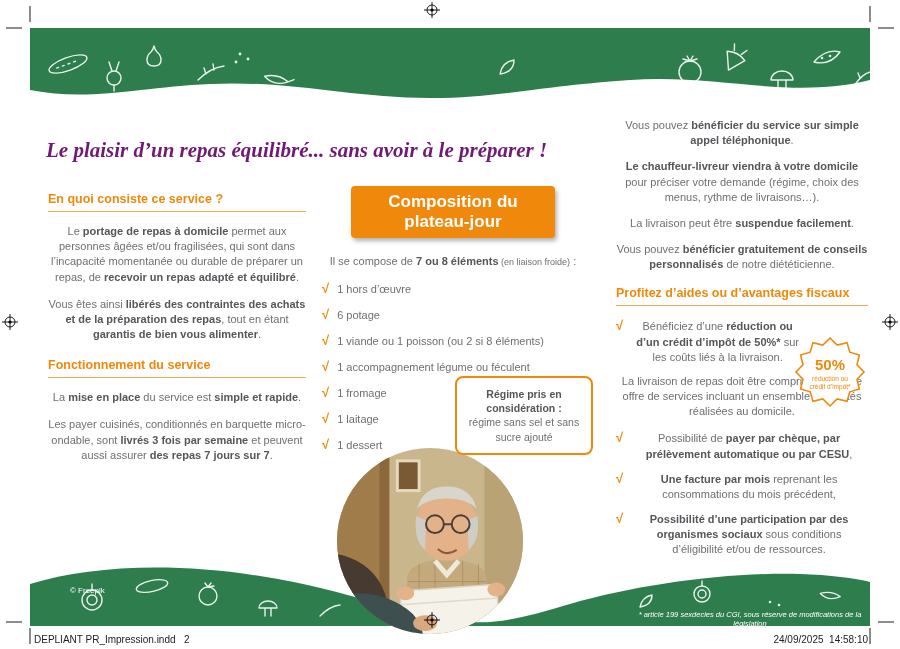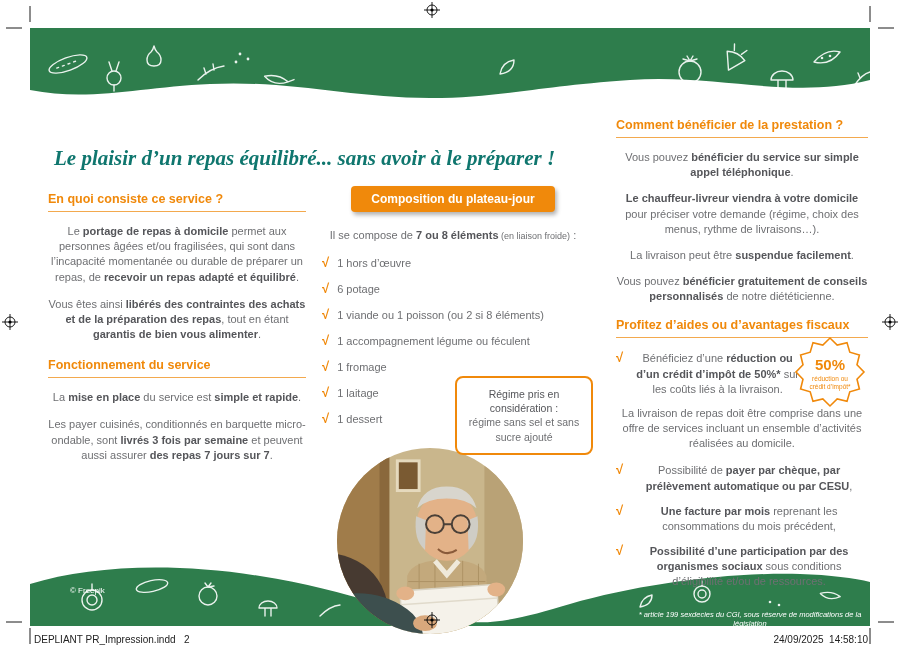--- a/index.html
+++ b/index.html
@@ -6,52 +6,52 @@
   .page{position:relative;width:900px;height:649px;background:#fff;overflow:hidden;
         font-family:"Liberation Sans",sans-serif;-webkit-font-smoothing:antialiased;}
   svg{display:block;}
 
   
   .band-top{position:absolute;left:30px;top:28px;z-index:1;}
   .band-bottom{position:absolute;left:30px;top:556px;z-index:1;}
   .doodle{stroke:#fff;fill:none;stroke-width:1.4;stroke-linecap:round;stroke-linejoin:round;opacity:.9;}
 
   
-  .title{position:absolute;left:42px;top:134px;width:560px;margin:12px;z-index:2;
+  .title{position:absolute;left:42px;top:134px;width:560px;margin:4px;z-index:2;
          font-family:"Liberation Serif",serif;font-style:italic;font-weight:bold;
-         font-size:21px;color:#0f766e;}
+         font-size:21px;color:#701a75;}
 
   
   .h-orange{font-size:12.5px;font-weight:bold;color:#f0890b;margin:0 0 12px 0;
             padding-bottom:5px;border-bottom:1px solid #f3a94e;}
 
   
   .bodytxt{font-size:11px;line-height:1.38;color:#6e6f72;margin:0 0 12px 0;text-align:center;}
   .b{font-weight:bold;color:#55565a;}
   .sm{font-size:9px;}
 
   .col{position:absolute;z-index:2;}
   .col1{left:48px;top:192px;width:258px;}
   .col2{left:322px;top:186px;width:262px;}
   .col3{left:616px;top:118px;width:252px;}
   .col3 .bodytxt{margin-bottom:11px;}
 
   
   .badge{width:196px;margin:0 auto 16px auto;background:#f0890b;color:#fff;font-weight:bold;
-         font-size:12px;text-align:center;padding:6px 4px;border-radius:4px;
+         font-size:17px;text-align:center;padding:6px 4px;border-radius:4px;
          box-shadow:2px 3px 4px rgba(0,0,0,.3);}
 
   .list .li{display:flex;gap:8px;align-items:baseline;margin-bottom:11px;
             font-size:11px;color:#6e6f72;}
   .check{color:#f0890b;font-weight:bold;font-size:13px;flex:0 0 auto;}
 
   .regime-box{position:absolute;left:455px;top:376px;width:122px;z-index:3;background:#fff;
               border:2px solid #f0890b;border-radius:8px;padding:9px 6px;text-align:center;
               font-size:10.5px;line-height:1.35;color:#6e6f72;}
-  .rb-title{font-weight:normal;color:#55565a;text-align:center;}
+  .rb-title{font-weight:bold;color:#55565a;text-align:center;}
 
   .photo{position:absolute;left:336px;top:447px;z-index:2;}
 
   .checkrow{display:flex;gap:7px;align-items:baseline;margin-bottom:9px;}
   .checkrow .bodytxt{margin:0;}
   .narrow{width:175px;}
 
   .starburst{position:absolute;left:794px;top:336px;z-index:3;}
   .st-big{fill:#f0890b;font-weight:bold;font-size:15px;font-family:"Liberation Sans",sans-serif;}
   .st-sm{fill:#f0890b;font-size:6.5px;font-family:"Liberation Sans",sans-serif;}
@@ -252,21 +252,20 @@
       <ellipse cx="162" cy="144" rx="9" ry="7" fill="#e3b288"></ellipse>
       <g>
         <path d="M0 108 q32 6 46 32 q10 20 8 50 L0 190 Z" fill="#473a31"></path>
         <path d="M0 150 q42 -8 72 14 q14 10 16 26 L0 190 Z" fill="#3d4f4e"></path>
         <ellipse cx="90" cy="178" rx="12" ry="8" fill="#d9a87c"></ellipse>
       </g>
     </g>
   </svg>
 
   <div class="col col3">
-    <h2 class="h-orange">Comment bénéficier de la prestation ?</h2>
     <p class="bodytxt"><span>Vous pouvez </span><span class="b">bénéficier du service sur simple appel téléphonique</span><span>.</span></p>
     <p class="bodytxt"><span class="b">Le chauffeur-livreur viendra à votre domicile</span><span> pour préciser votre demande (régime, choix des menus, rythme de livraisons…).</span></p>
     <p class="bodytxt"><span>La livraison peut être </span><span class="b">suspendue facilement</span><span>.</span></p>
     <p class="bodytxt"><span>Vous pouvez </span><span class="b">bénéficier gratuitement de conseils personnalisés</span><span> de notre diététicienne.</span></p>
     <h2 class="h-orange" style="margin-top:14px;">Profitez d’aides ou d’avantages fiscaux</h2>
     <div class="checkrow">
       <span class="check">√</span>
       <p class="bodytxt narrow"><span>Bénéficiez d’une </span><span class="b">réduction ou d’un crédit d’impôt de 50%*</span><span> sur les coûts liés à la livraison.</span></p>
     </div>
     <p class="bodytxt"><span>La livraison de repas doit être comprise dans une offre de services incluant un ensemble d’activités réalisées au domicile.</span></p>

